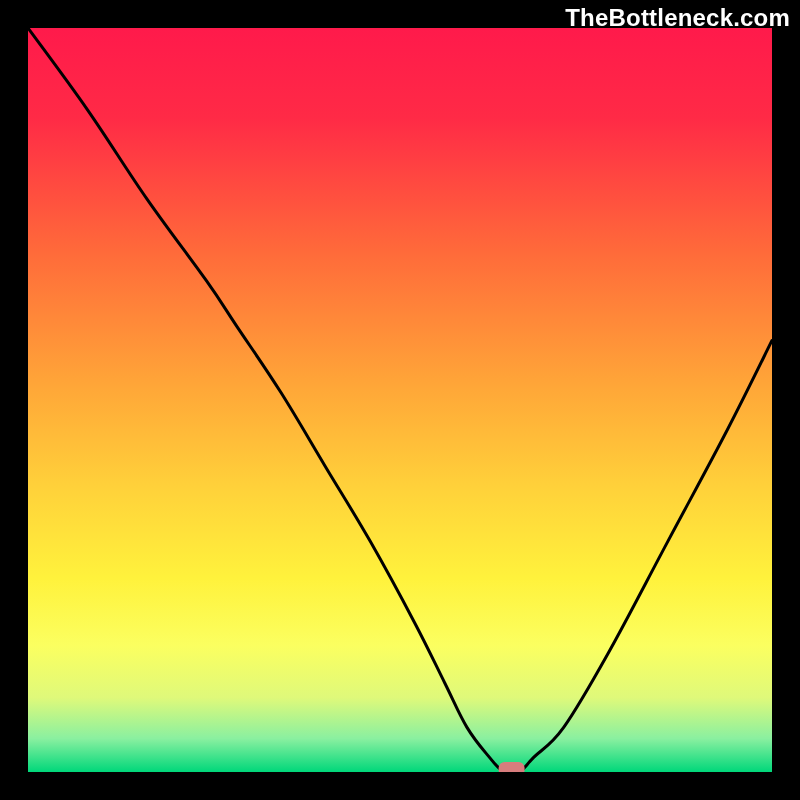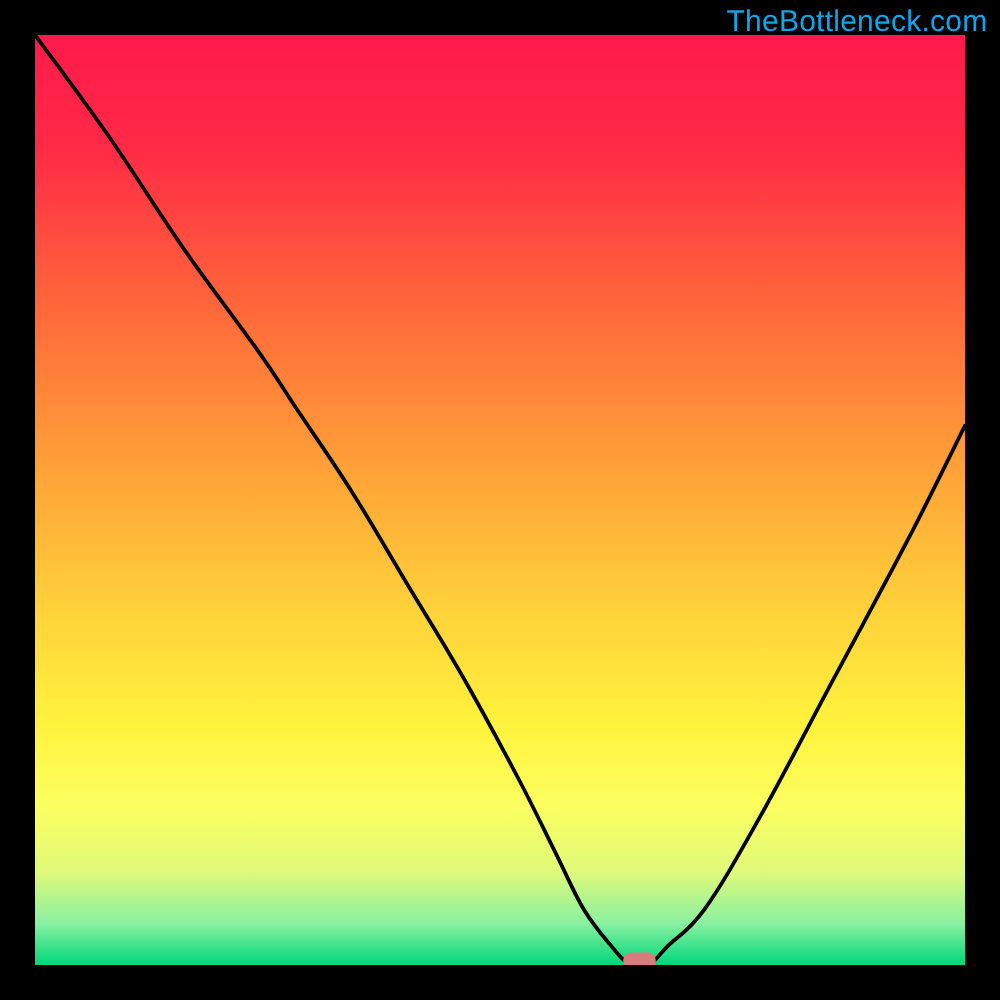--- a/index.html
+++ b/index.html
@@ -14,23 +14,23 @@
   .frame {
     position: relative;
     width: 800px;
     height: 800px;
     background: #000;
   }
   .watermark {
     position: absolute;
     top: 4px;
     right: 10px;
-    color: #0ea5e9;
+    color: #ffffff;
     font-size: 24px;
-    font-weight: 400;
+    font-weight: 700;
     letter-spacing: 0.2px;
     z-index: 20;
   }
   .plot-area {
     position: absolute;
     left: 28px;
     top: 28px;
     width: 744px;
     height: 744px;
     overflow: hidden;

